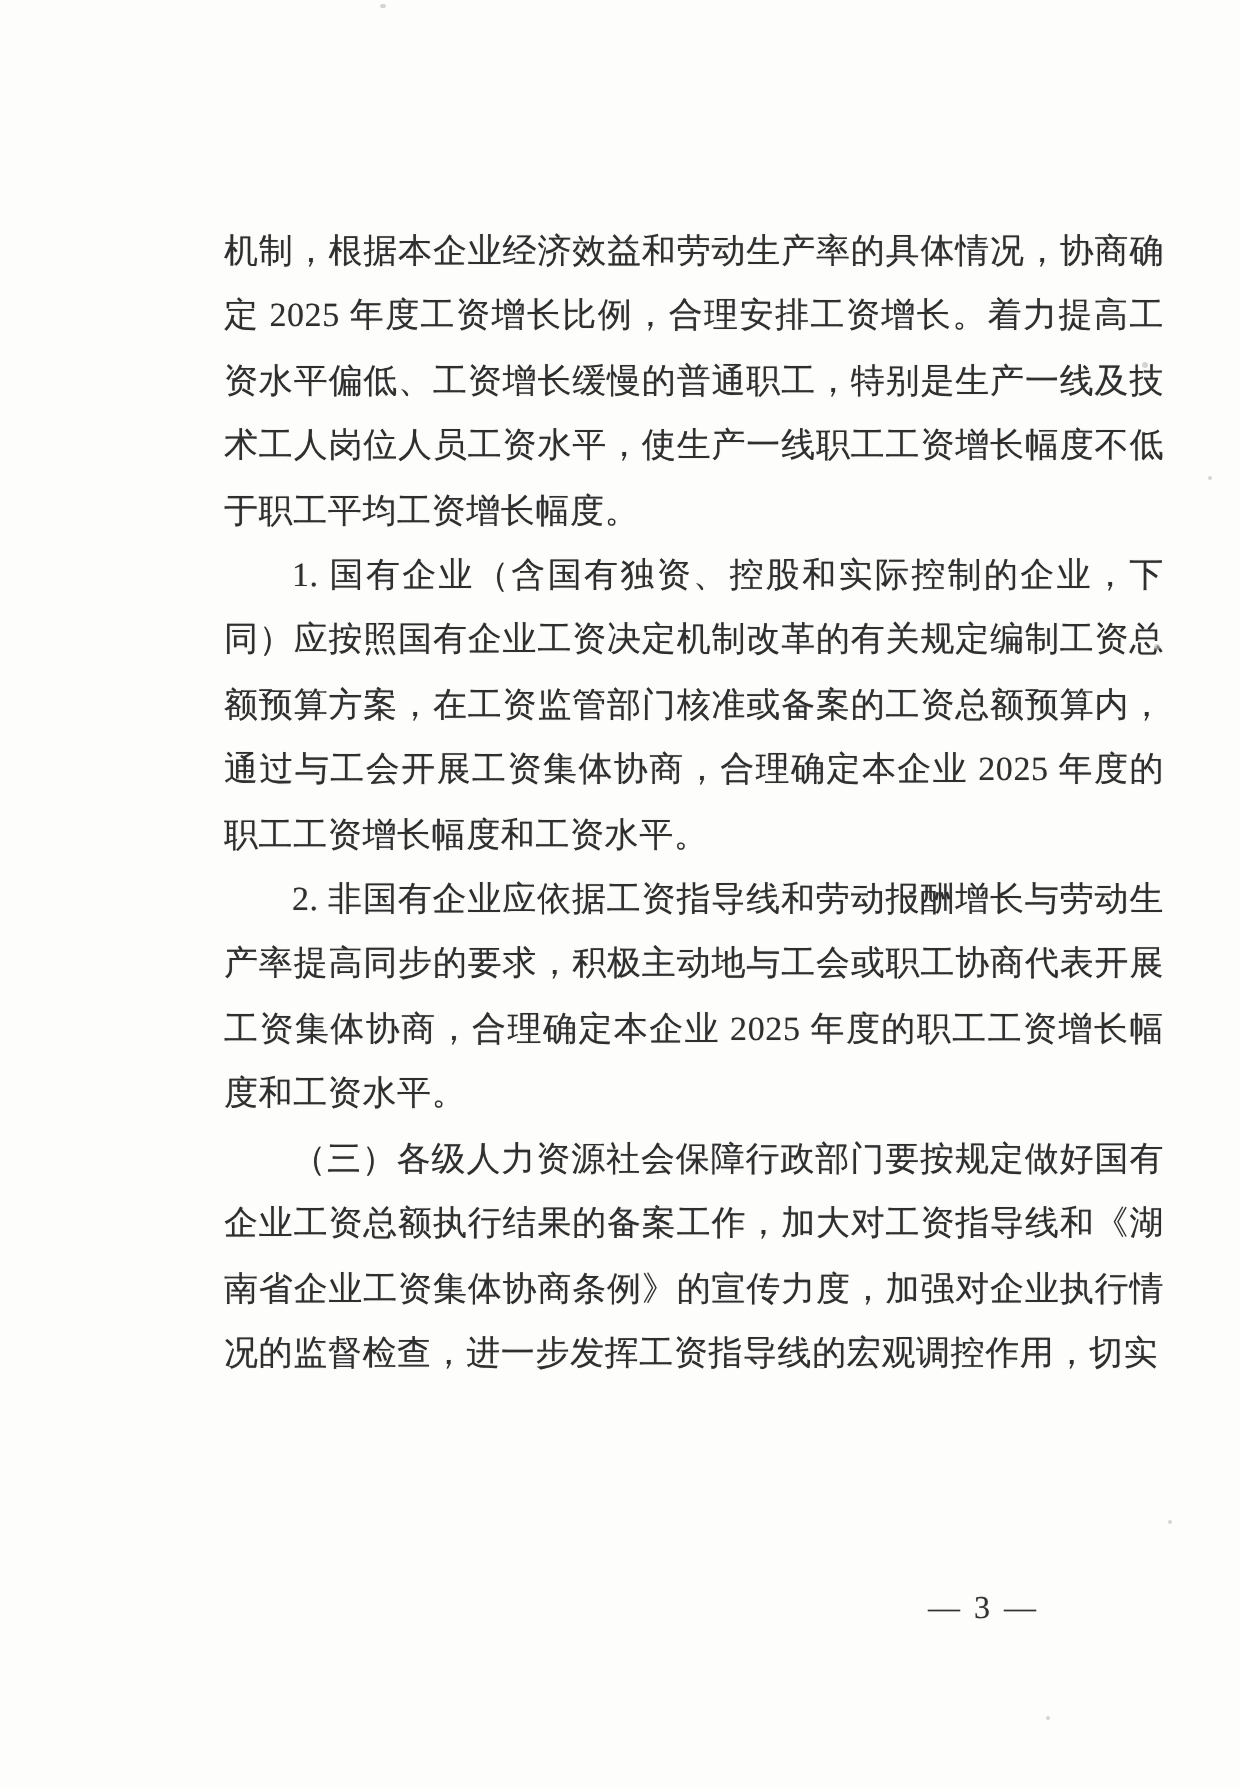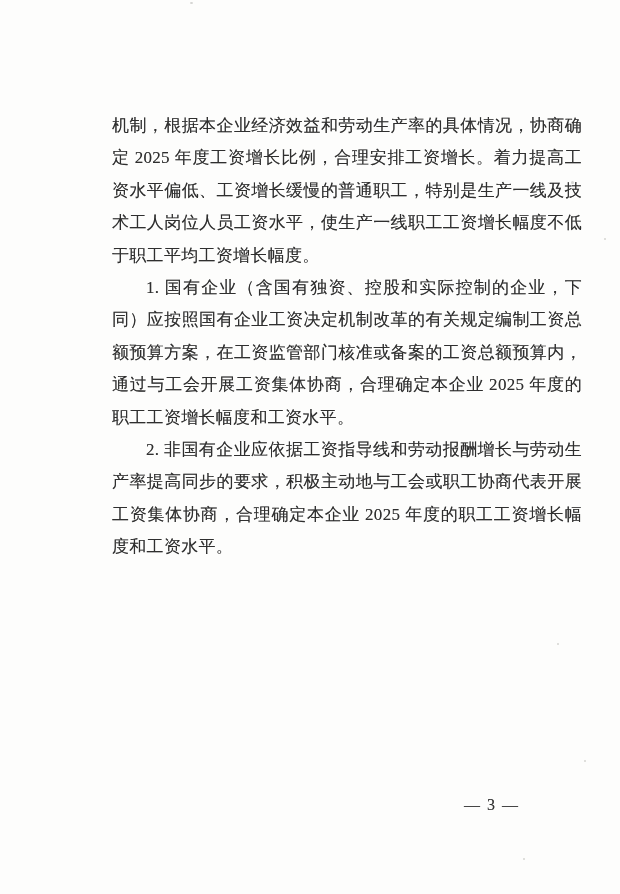--- a/index.html
+++ b/index.html
@@ -55,20 +55,21 @@
 </style>
 </head>
 <body>
 
 <div class="page">
 
   <div class="body-text">
     <p>机制，根据本企业经济效益和劳动生产率的具体情况，协商确定 2025 年度工资增长比例，合理安排工资增长。着力提高工资水平偏低、工资增长缓慢的普通职工，特别是生产一线及技术工人岗位人员工资水平，使生产一线职工工资增长幅度不低于职工平均工资增长幅度。</p>
     <p class="indent">1. 国有企业（含国有独资、控股和实际控制的企业，下同）应按照国有企业工资决定机制改革的有关规定编制工资总额预算方案，在工资监管部门核准或备案的工资总额预算内，通过与工会开展工资集体协商，合理确定本企业 2025 年度的职工工资增长幅度和工资水平。</p>
     <p class="indent">2. 非国有企业应依据工资指导线和劳动报酬增长与劳动生产率提高同步的要求，积极主动地与工会或职工协商代表开展工资集体协商，合理确定本企业 2025 年度的职工工资增长幅度和工资水平。</p>
+    <p class="indent">（三）各级人力资源社会保障行政部门要按规定做好国有企业工资总额执行结果的备案工作，加大对工资指导线和《湖南省企业工资集体协商条例》的宣传力度，加强对企业执行情况的监督检查，进一步发挥工资指导线的宏观调控作用，切实</p>
   </div>
 
   <div class="page-number">— 3 —</div>
 
   <div class="artifacts">
     <i class="speck" style="left:190px; top:2px;  width:3px; height:2px;"></i>
     <i class="speck" style="left:571px; top:181px; width:3px; height:3px;"></i>
     <i class="speck" style="left:604px; top:238px; width:2px; height:2px;"></i>
     <i class="speck" style="left:577px; top:322px; width:3px; height:3px;"></i>
     <i class="speck" style="left:557px; top:643px; width:2px; height:2px;"></i>

